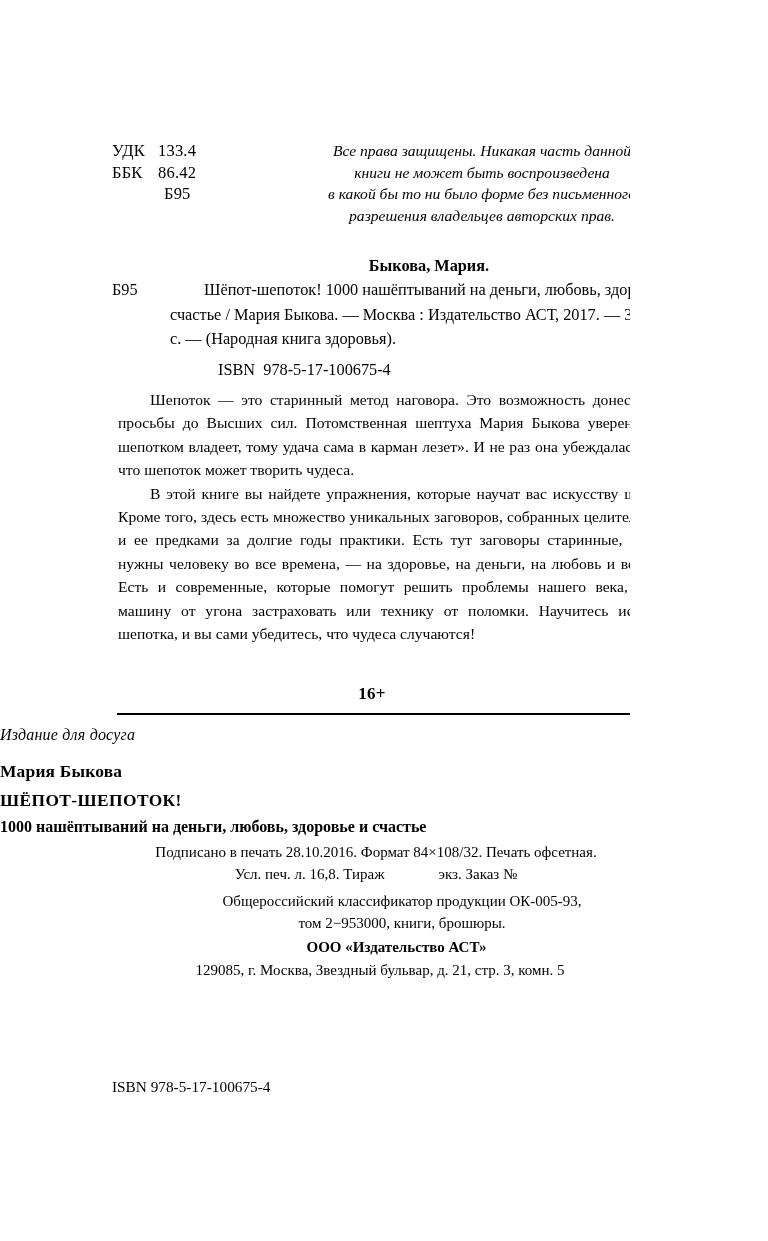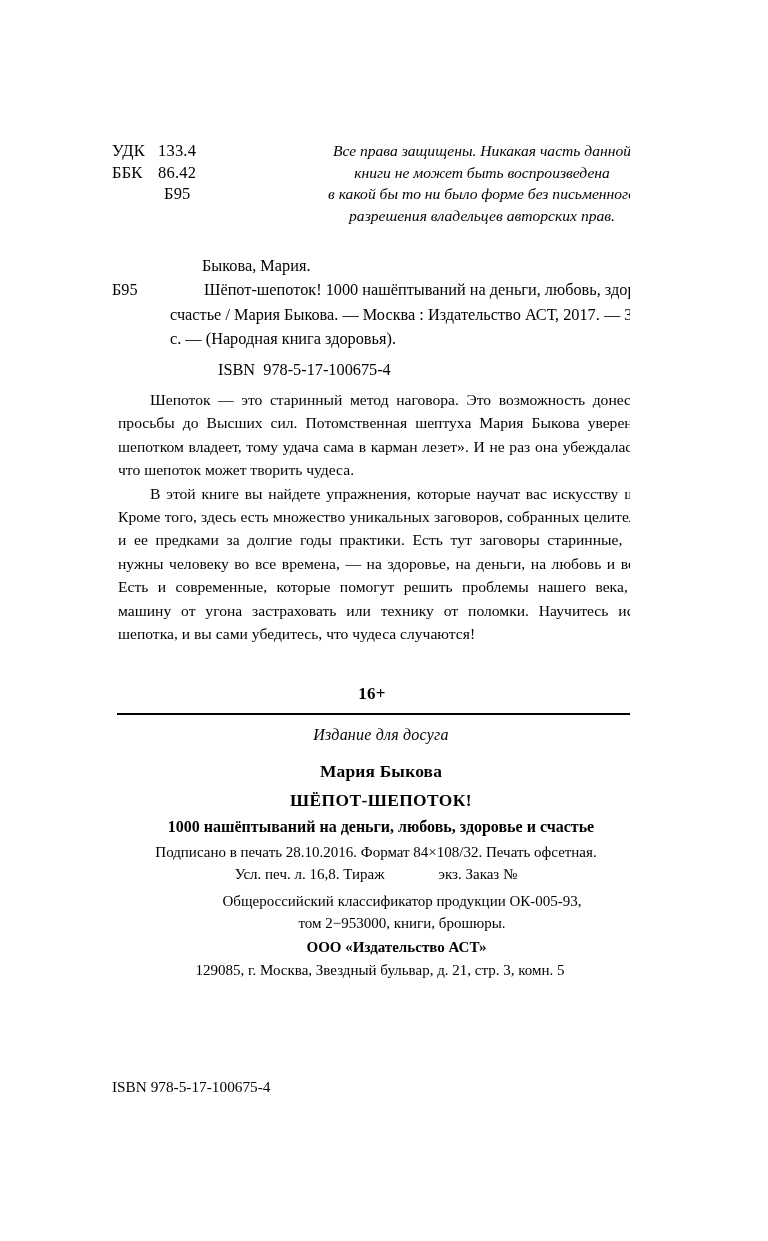--- a/index.html
+++ b/index.html
@@ -71,22 +71,23 @@
   
   .biblio {
     position: absolute;
     left: 112px;
     top: 254px;
     width: 576px;
     font-size: 16.3px;
     line-height: 24.3px;
   }
   .biblio-author {
-    font-weight: normal;
-    margin-left: 90px;
+    font-weight: bold;
+    margin-left: 58px;
+    text-align: center;
   }
   .biblio-body {
     position: relative;
     margin-left: 58px;
   }
   .biblio-shelf {
     position: absolute;
     left: -58px;
     top: 0;
   }
@@ -135,21 +136,21 @@
   }
 
   
   .imprint {
     position: absolute;
     left: 0;
     top: 726px;
     width: 768px;
     padding-right: 6px;
     box-sizing: border-box;
-    text-align: center;
+    text-align: left;
   }
   .imprint-kind {
     font-style: italic;
     font-size: 16px;
     letter-spacing: .2px;
   }
   .imprint-author {
     font-weight: bold;
     font-size: 17.4px;
     margin-top: 17px;

